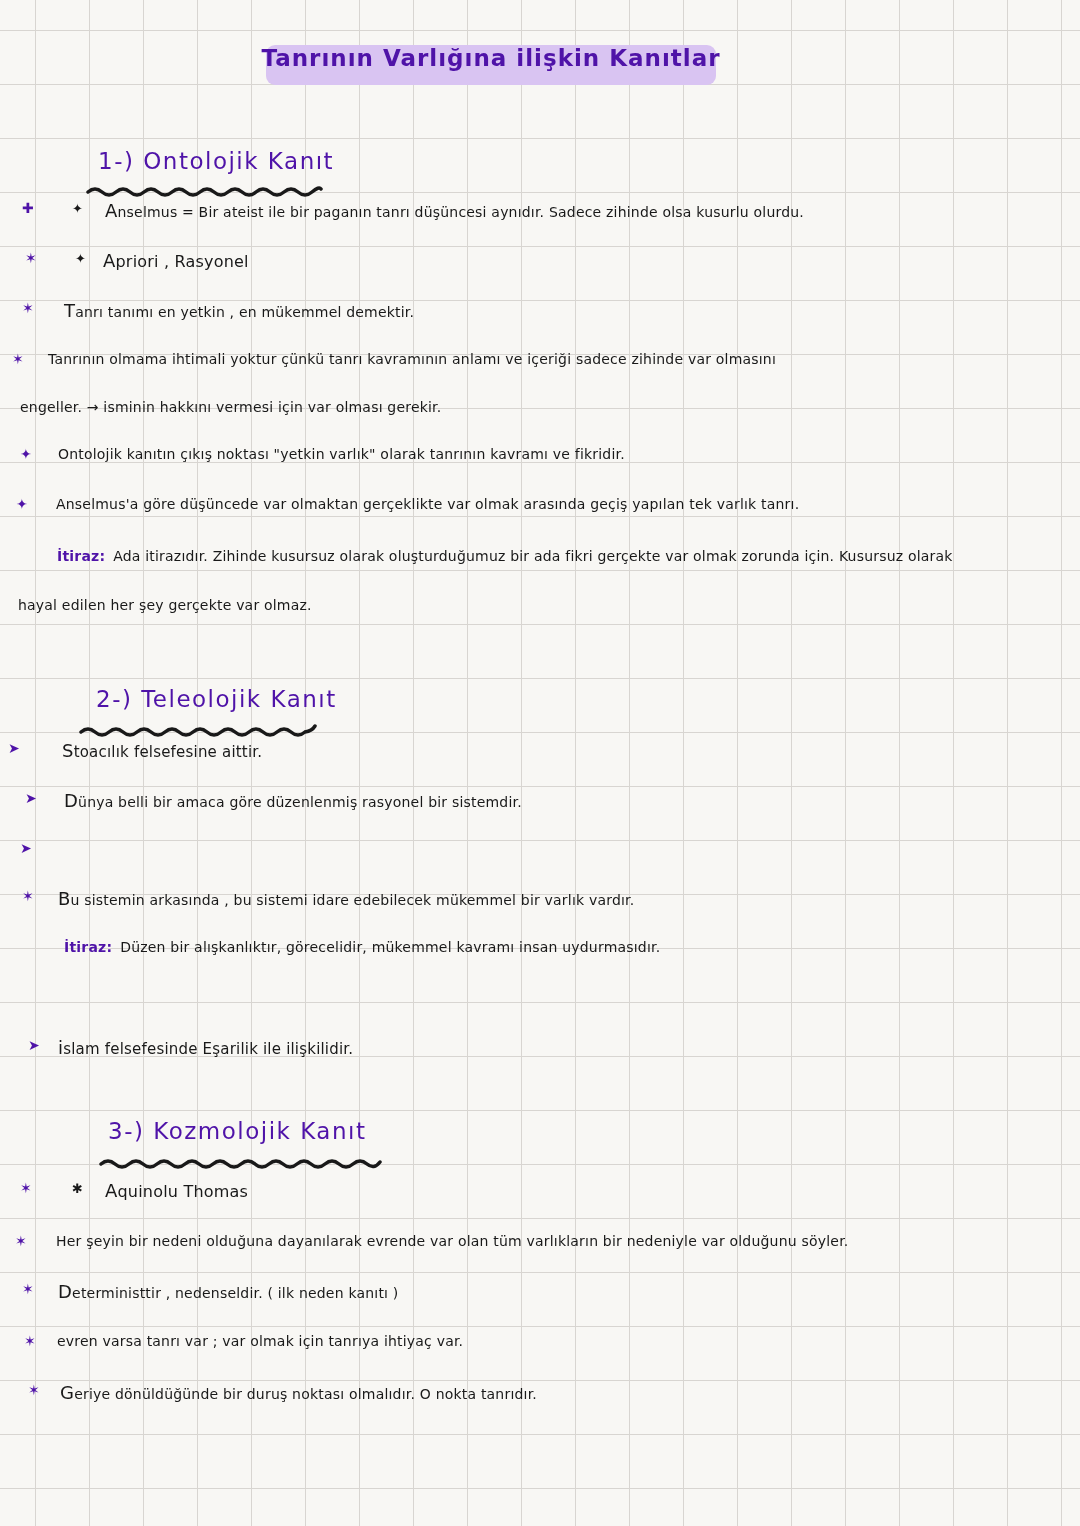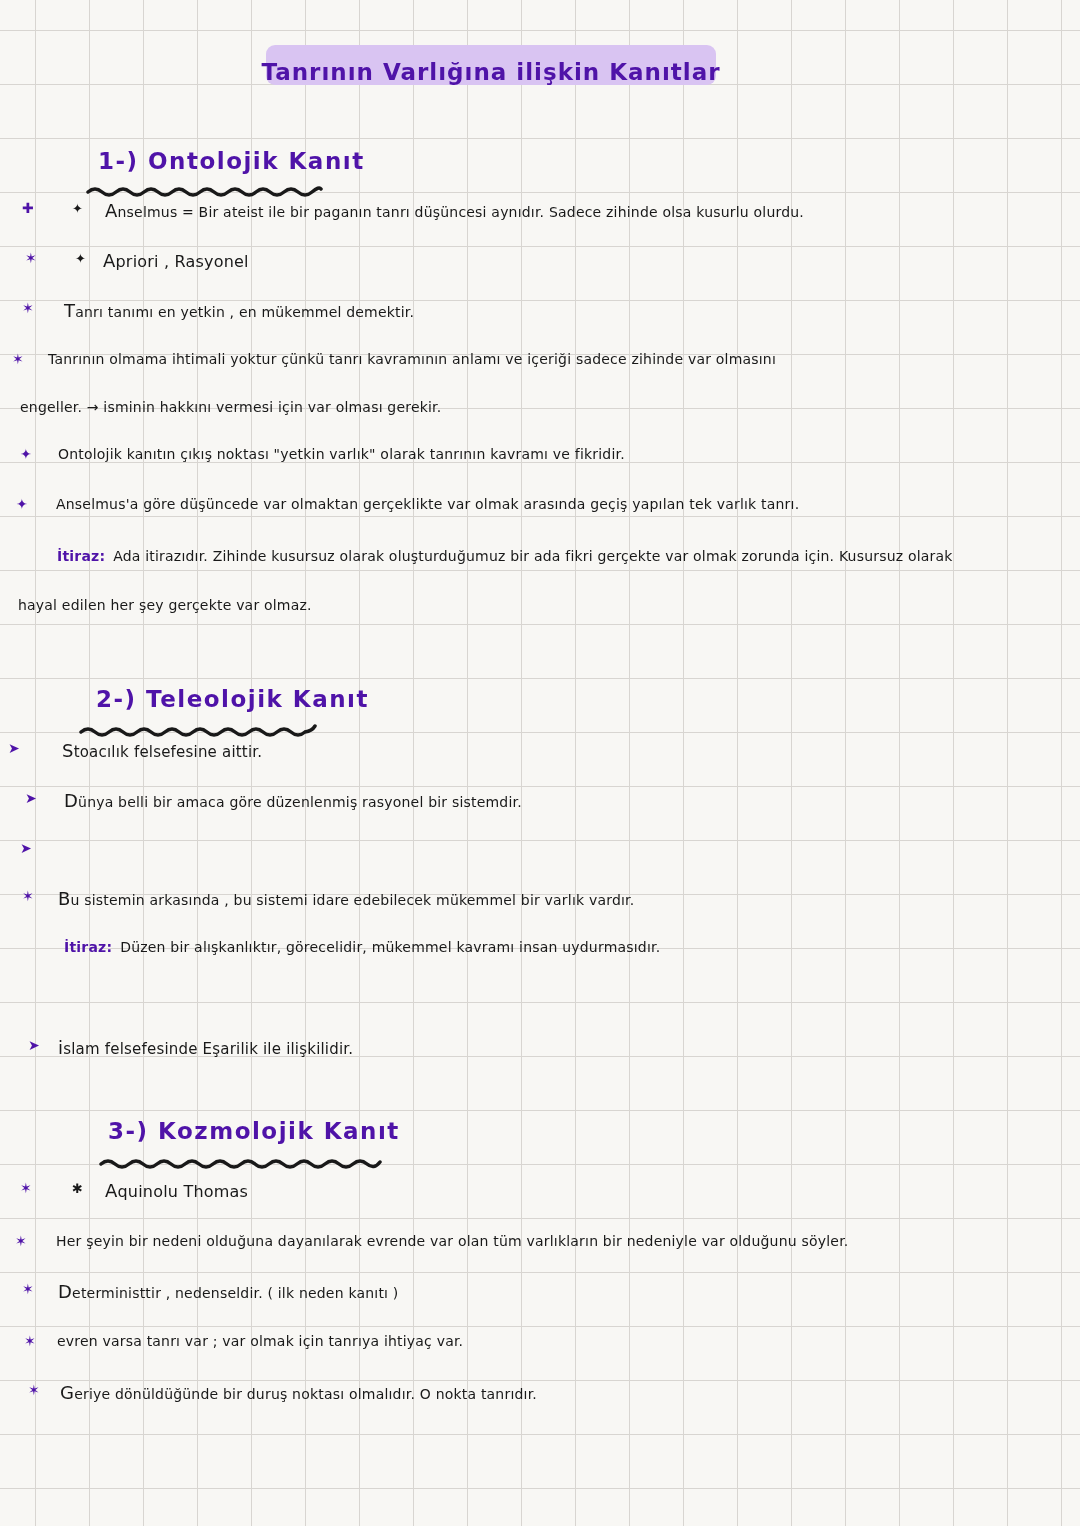--- a/index.html
+++ b/index.html
@@ -14,30 +14,30 @@
     background-image:
       linear-gradient(to right, var(--grid,#d8d5d1) 1px, transparent 1px),
       linear-gradient(to bottom, var(--grid,#d8d5d1) 1px, transparent 1px);
     background-size:54px 54px, 54px 54px;
     background-position:35px 0, 0 30px;
   }
   .title-hl{
     position:absolute;left:266px;top:45px;width:450px;height:40px;
     background:var(--highlight,#d9c4f2);
     border-radius:9px;
-    display:flex;align-items:flex-end;justify-content:center;
+    display:flex;align-items:flex-start;justify-content:center;
   }
   .title-hl span{
     color:var(--purple,#4f13a8);
     font-size:23px;font-weight:bold;letter-spacing:1px;white-space:nowrap;
   }
   .heading{
     position:absolute;
     color:var(--purple,#4f13a8);
-    font-size:23px;font-weight:bold;letter-spacing:1.5px;white-space:nowrap;
+    font-size:23px;font-weight:normal;letter-spacing:1.5px;white-space:nowrap;
   }
   .wavy{position:absolute;color:var(--ink,#191919);}
   .line{position:absolute;left:0;width:1080px;height:30px;}
   .mk{
     position:absolute;top:0;
     color:var(--purple,#4f13a8);
     font-size:14px;font-weight:bold;
   }
   .bu{
     position:absolute;top:1px;

